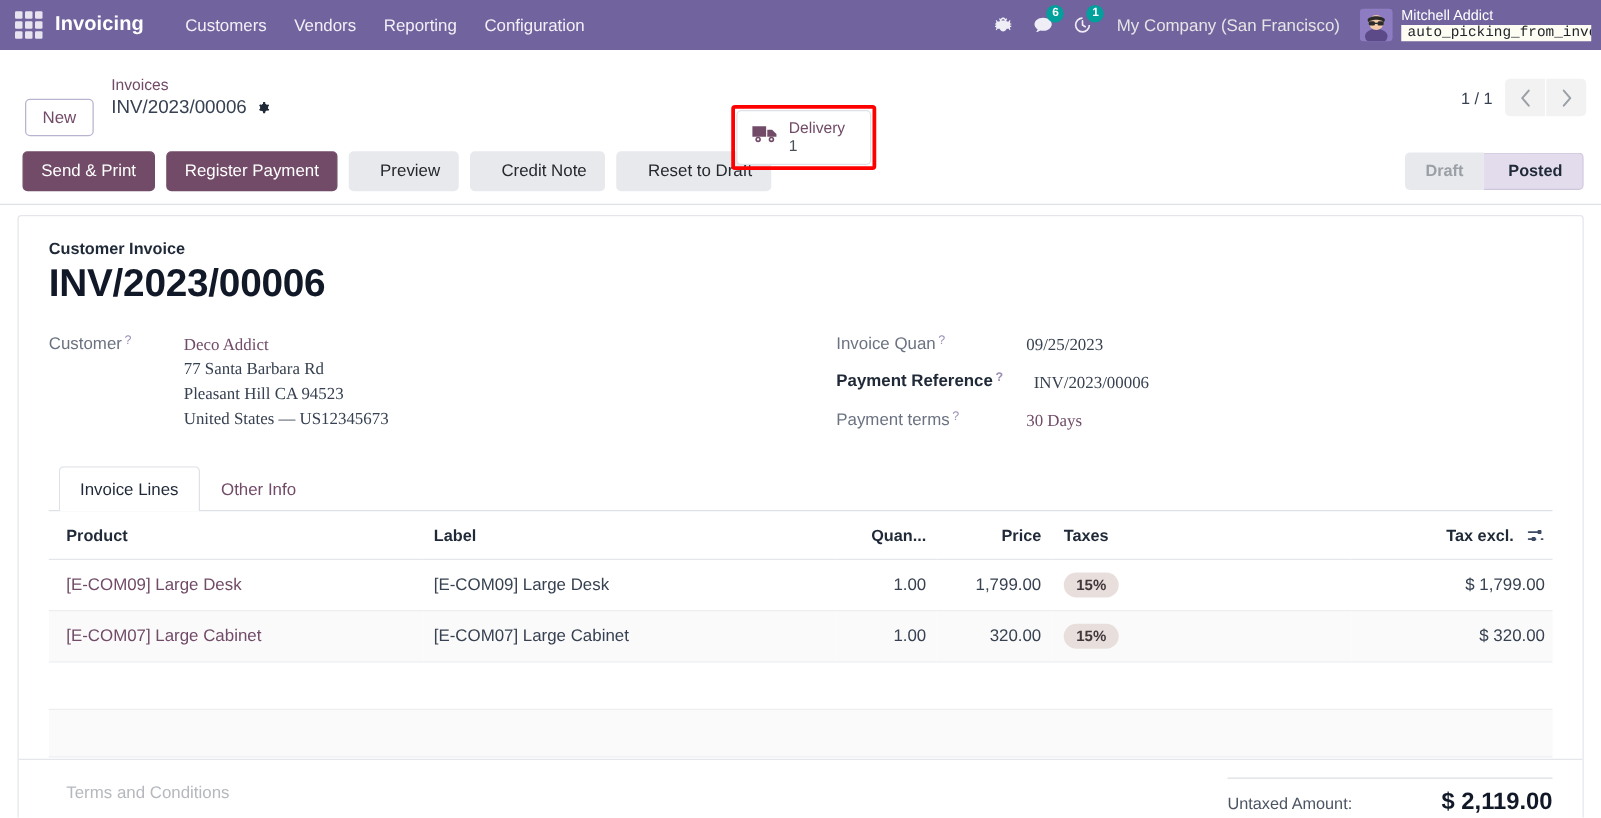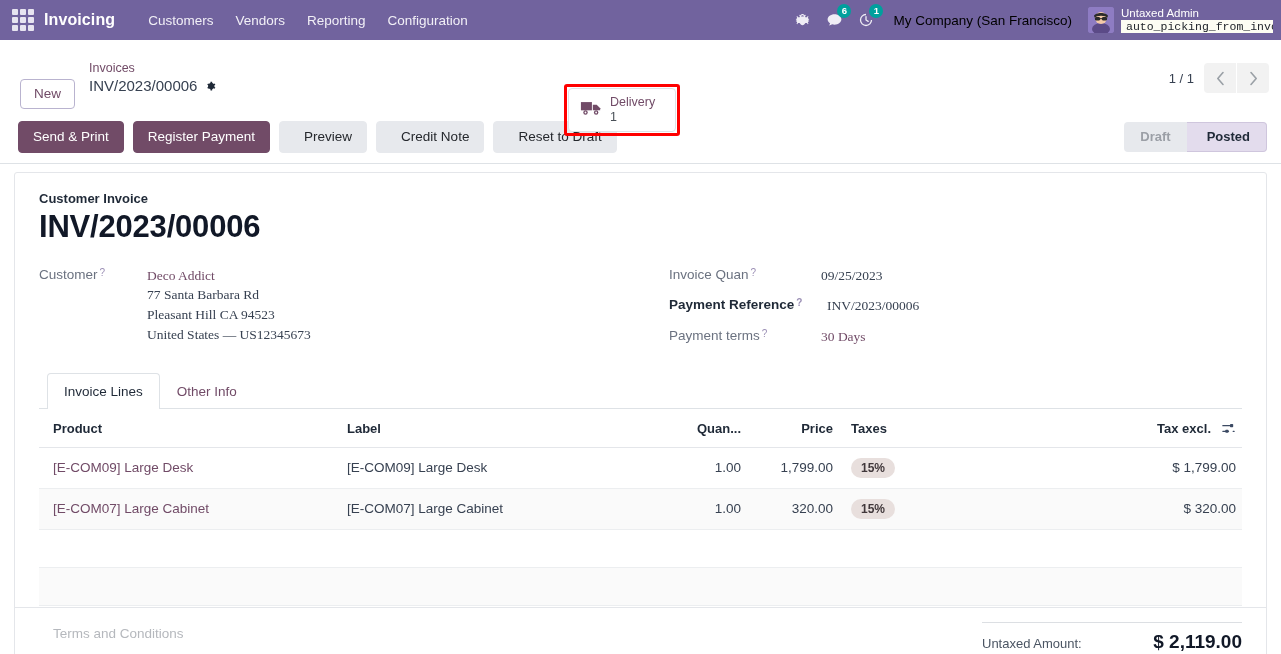--- a/index.html
+++ b/index.html
@@ -37,21 +37,21 @@
     display: flex; align-items: center; justify-content: center;
     cursor: pointer; color: #efedf5;
   }
   .badge-count {
     position: absolute; top: -1px; right: -2px; min-width: 14px; height: 14px;
     background: #00a09d; color: #fff; border-radius: 8px; font-size: 9.5px;
     font-weight: bold; display: flex; align-items: center; justify-content: center;
     padding: 0 3px; line-height: 1;
   }
   .company-name {
-    font-size: 13.5px; color: #000000; padding: 6px 10px;
+    font-size: 13.5px; color: #e5e5e5; padding: 6px 10px;
     cursor: pointer; white-space: nowrap;
   }
   .user-menu { display: flex; align-items: center; gap: 7px; cursor: pointer; padding-left: 4px; }
   .avatar {
     width: 26px; height: 26px; border-radius: 3px; overflow: hidden;
     background: #8e7cc3; flex: none; position: relative;
   }
   .user-lines { display: flex; flex-direction: column; line-height: 1.15; }
   .user-name { font-size: 11.5px; color: #ffffff; white-space: nowrap; }
   .db-tag {
@@ -72,21 +72,21 @@
     font-size: 13.5px; padding: 5px 13px; border-radius: 4px;
     cursor: pointer; font-family: inherit; line-height: 1.3; margin-top: 31px;
   }
   .breadcrumb { margin-left: 14px; display: flex; flex-direction: column; line-height: 1.25; }
   .bc-parent { font-size: 12.5px; color: #714b67; cursor: pointer; font-weight: 500; }
   .bc-current {
     font-size: 15px; color: #374151; display: flex; align-items: center; gap: 7px;
   }
   .gear-icon { cursor: pointer; color: #1f2937; display: inline-flex; }
 
-  .smart-buttons { position: absolute; left: 564px; top: 44px; }
+  .smart-buttons { position: absolute; left: 585px; top: 44px; }
   .sb-highlight { border: 3px solid #ff0000; border-radius: 3px; padding: 1px; }
   .smart-btn {
     display: flex; align-items: center; gap: 8px;
     border: 1px solid #dee2e6; background: #fff; border-radius: 4px;
     padding: 6px 14px 6px 11px; cursor: pointer; min-width: 108px;
   }
   .sb-text { display: flex; flex-direction: column; line-height: 1.2; text-align: left; }
   .sb-label { font-size: 12.5px; color: #714b67; font-weight: 500; }
   .sb-value { font-size: 12.5px; color: #495057; }
 
@@ -259,21 +259,21 @@
           <rect width="26" height="26" fill="#8e7cc3"></rect>
           <ellipse cx="13" cy="22" rx="9" ry="6" fill="#5b4a87"></ellipse>
           <circle cx="13" cy="11" r="6" fill="#f3c9a8"></circle>
           <path d="M6 9c1-4 13-4 14 0l-1 2c-1-3-11-3-12 0z" fill="#2b2b2b"></path>
           <rect x="7" y="10" width="5" height="3.4" rx="1.2" fill="#2b2b2b"></rect>
           <rect x="14" y="10" width="5" height="3.4" rx="1.2" fill="#2b2b2b"></rect>
           <rect x="11.8" y="11.2" width="2.4" height="1" fill="#2b2b2b"></rect>
         </svg>
       </div>
       <div class="user-lines">
-        <span class="user-name">Untaxed Admin</span>
+        <span class="user-name">Mitchell Addict</span>
         <span class="db-tag">
           <svg width="9" height="11" viewBox="0 0 9 11" fill="#21252b">
             <rect x="0" y="0" width="9" height="11" rx="1"></rect>
           </svg>
           <span>auto_picking_from_invoic…</span>
         </span>
       </div>
     </div>
   </div>
 </div>

